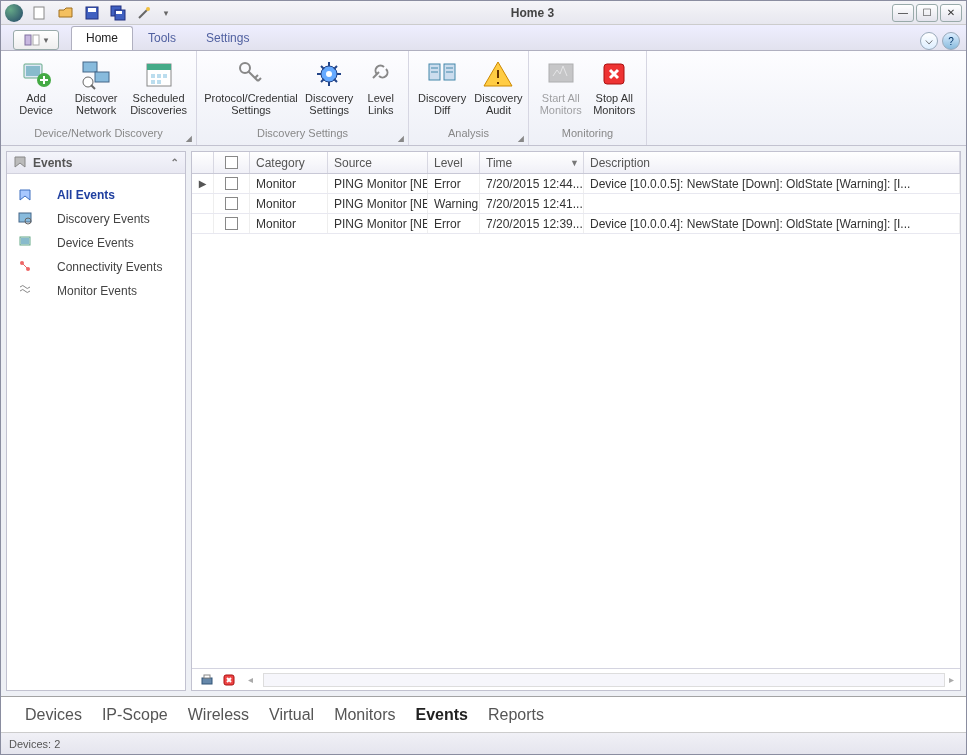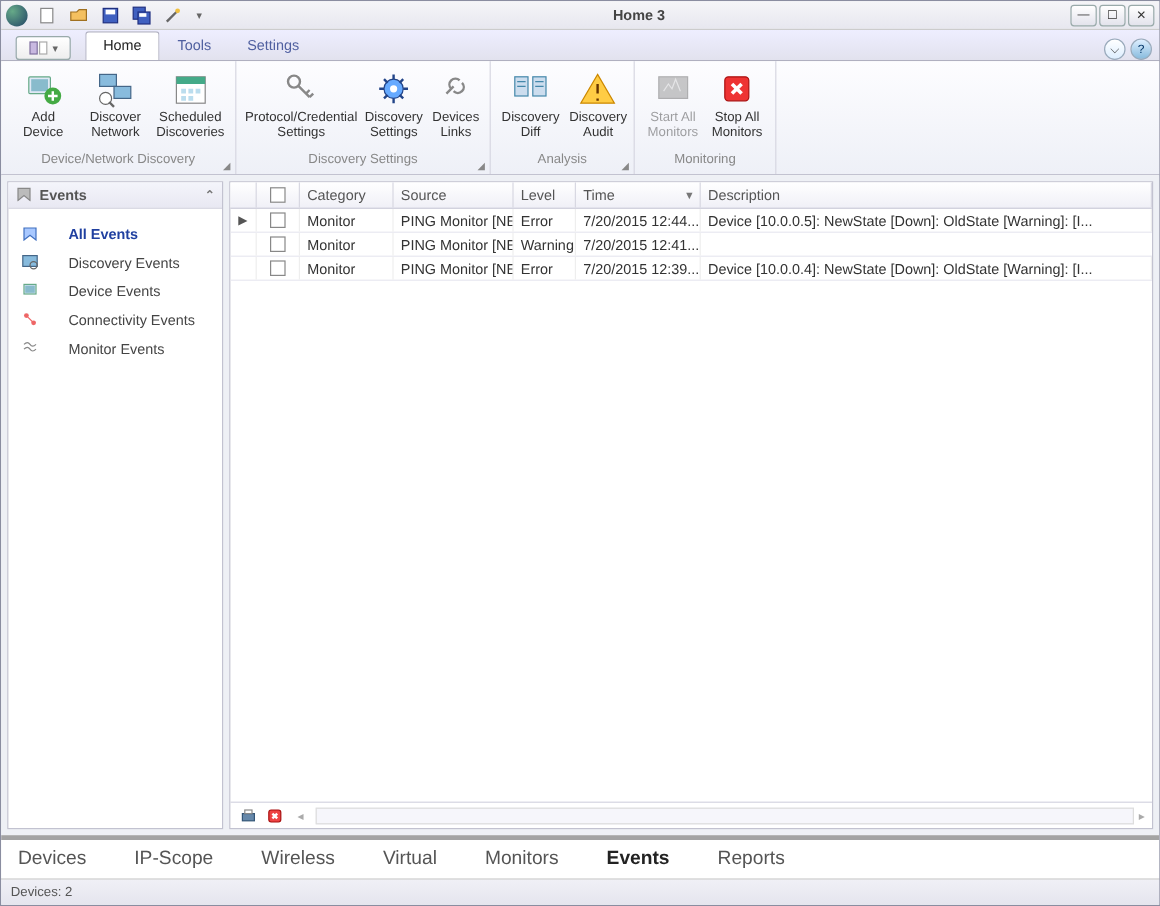--- a/index.html
+++ b/index.html
@@ -60,21 +60,21 @@
   
   .c-ind { width:22px; justify-content:center; }
   .c-chk { width:36px; justify-content:center; }
   .c-cat { width:78px; }
   .c-src { width:100px; }
   .c-lvl { width:52px; }
   .c-time { width:104px; }
   .c-desc { flex:1; }
 
   
-  .bottomtabs { height:36px; display:flex; align-items:center; gap:40px; padding:0 14px; background:#fff; border-top:4px solid #a3a3a3; }
+  .bottomtabs { height:36px; display:flex; align-items:center; gap:20px; padding:0 24px; background:#fff; border-top:1px solid #a3a3a3; }
   .btab { font-size:16px; color:#555; cursor:pointer; }
   .btab.active { font-weight:700; color:#222; }
 
   .statusbar { height:22px; background:linear-gradient(#f0f0f6,#e5e5ee); border-top:1px solid #ccc; display:flex; align-items:center; padding:0 8px; color:#555; font-size:11px; }
 
   .chk { width:13px; height:13px; border:1px solid #888; background:#fff; display:inline-block; }
   .rowind { font-size:10px; color:#555; }
 </style>
 </head>
 <body>
@@ -198,21 +198,21 @@
               </svg>
             </div>
           <div class="lbl">Discovery Settings</div>
         </div>
         <div class="ritem" style="width:48px;">
           <div class="ic">
               <svg width="32" height="32">
                 <path d="M8 20l6-6M12 16c-2-2-2-5 0-7s5-2 7 0M14 18c2 2 5 2 7 0s2-5 0-7" stroke="#888" stroke-width="2" fill="none"></path>
               </svg>
             </div>
-          <div class="lbl">Devices Links</div>
+          <div class="lbl">Level Links</div>
         </div>
       </div>
       <div class="label"><span>Discovery Settings</span><span class="exp">◢</span></div>
     </div>
 
     <div class="rgroup" style="width:120px;">
       <div class="items">
         <div class="ritem" style="width:56px;">
           <div class="ic">
               <svg width="32" height="32">

